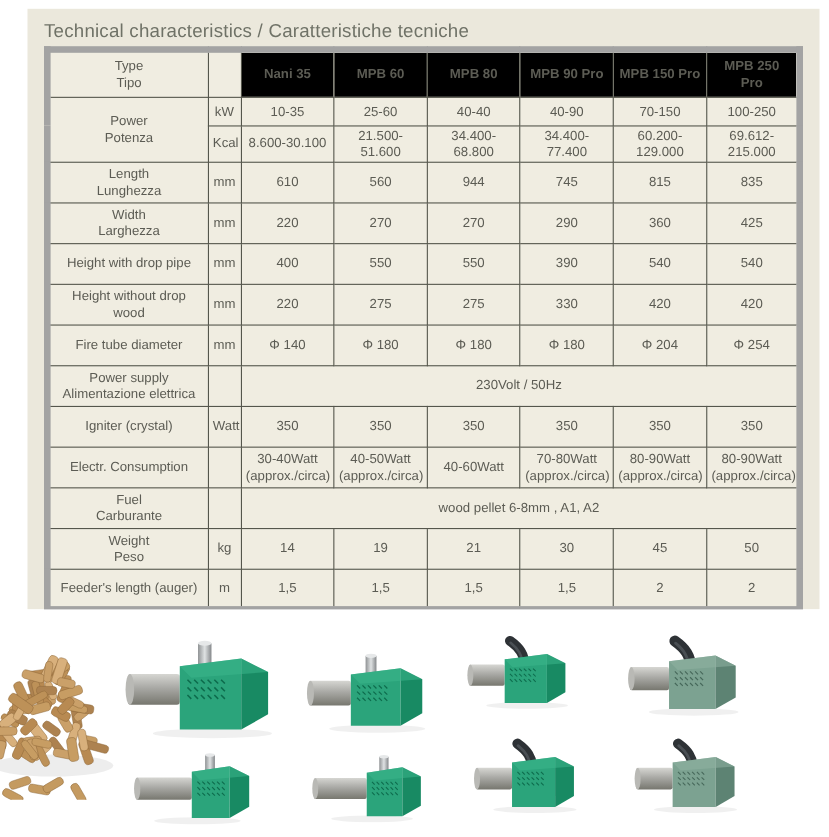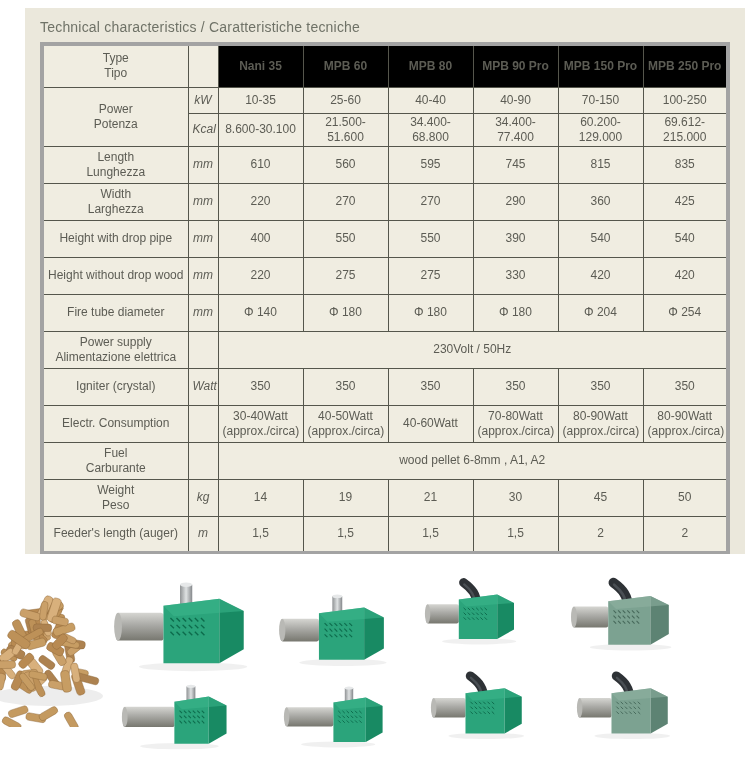--- a/index.html
+++ b/index.html
@@ -7,46 +7,46 @@
     width:754px;height:761px;position:relative;background:#ffffff;
     font-family:"Liberation Sans", sans-serif;overflow:hidden;
   }
   
   .panel{
     position:absolute;left:25px;top:8px;width:720px;height:546px;
     background:#ebe8dc;
   }
   .page-title{
     position:absolute;left:15px;top:11px;
-    font-size:14px;color:#6f7267;letter-spacing:.2px;
+    font-size:17px;color:#6f7267;letter-spacing:.2px;
   }
   table.spec{
     position:absolute;left:15px;top:34px;width:690px;
     border-collapse:collapse;table-layout:fixed;
     background:#f0ede1;
-    border:4px solid #a3a3a3;
+    border:6px solid #a3a3a3;
   }
   table.spec col.c-label{width:146px;}
   table.spec col.c-unit{width:30px;}
   table.spec td,table.spec th{
     border:1px solid #55564c;
     padding:1px 4px;
     font-size:12px;color:#5c5c54;text-align:center;vertical-align:middle;
     white-space:pre-line;line-height:1.25;
     overflow:hidden;
   }
   table.spec tr{height:37px;}
   table.spec tr.hdr{height:43px;}
   table.spec tr.sub1{height:26px;margin-top:40px;}
   table.spec tr.sub2{height:23px;}
   td.lbl{
     text-align:left;padding-left:8px;color:#6b6c62;
   }
   td.unit{
-    font-style:italic;font-size:10.5px;padding:1px 1px;color:#6b6c62;
+    font-size:10.5px;padding:1px 1px;color:#6b6c62;
   }
   th.model{
     background:#000000;color:#f2f1e7;font-weight:bold;font-size:12px;
     border-left:1px solid #d9d6c8;border-right:1px solid #d9d6c8;
     border-top:2px solid #55564c;border-bottom:1px solid #55564c;
   }
   th.corner,th.corner-unit{background:#f0ede1;font-weight:normal;}
   th.corner{text-align:left;padding-left:8px;color:#6b6c62;font-size:12px;white-space:pre-line;line-height:1.3;}
   
   .gallery{position:absolute;left:0;top:554px;width:754px;height:207px;background:#ffffff;}
@@ -111,21 +111,21 @@
           <td>34.400-77.400</td>
           <td>60.200-129.000</td>
           <td>69.612-215.000</td>
         </tr>
         <tr>
           <td class="lbl">Length
 Lunghezza</td>
           <td class="unit">mm</td>
           <td>610</td>
           <td>560</td>
-          <td>595</td>
+          <td>944</td>
           <td>745</td>
           <td>815</td>
           <td>835</td>
         </tr>
         <tr>
           <td class="lbl">Width
 Larghezza</td>
           <td class="unit">mm</td>
           <td>220</td>
           <td>270</td>

